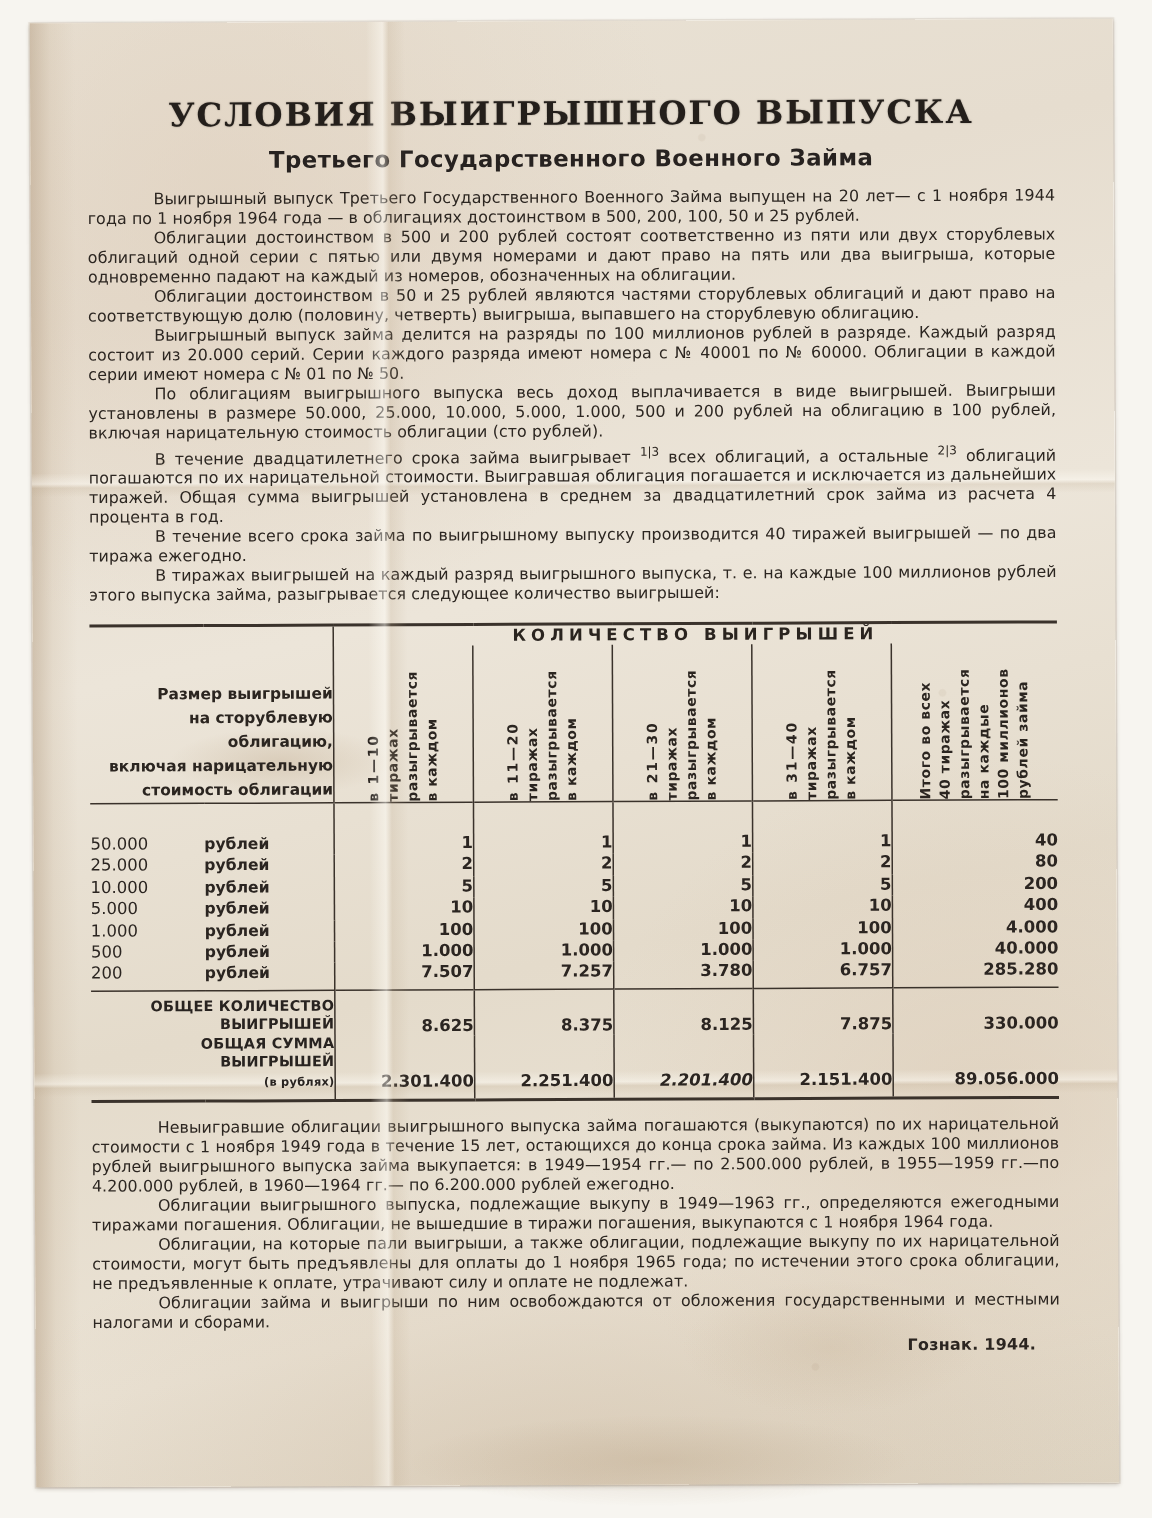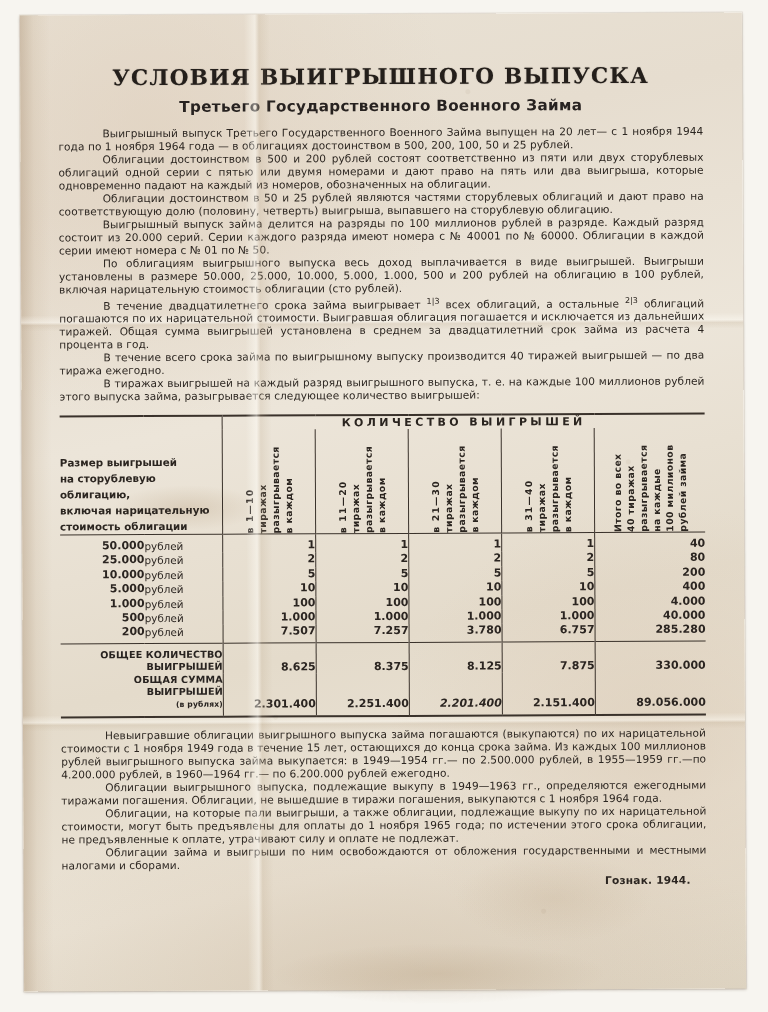--- a/index.html
+++ b/index.html
@@ -78,35 +78,35 @@
   table.tbl td,table.tbl th{padding:0;vertical-align:bottom;}
   .rule-top td{border-top:2.2px solid #3a322b;}
   .rule-thin td{border-top:1.1px solid #3a322b;}
   .vline{border-left:1.1px solid #3a322b;}
 
   .cap-main{
     text-align:center;font-size:11px;font-weight:bold;letter-spacing:3.4px;
     padding:5px 0 5px 0;color:#2a241f;
   }
   .lefthead{
-    font-size:10.3px;line-height:16px;text-align:left;font-weight:bold;
+    font-size:10.3px;line-height:16px;text-align:right;font-weight:bold;
     padding:6px 6px 8px 6px;color:#2b2520;
   }
   .vhead{
     height:104px;width:92px;padding:0 0 5px 0;
   }
   .vhead .rot{
     writing-mode:vertical-rl;transform:rotate(180deg);
     font-size:9.3px;font-weight:bold;line-height:13px;letter-spacing:.4px;
     height:100px;margin:0 auto;text-align:left;white-space:nowrap;color:#2b2520;
   }
   .vhead.last{width:110px;}
 
-  .amt{text-align:right;font-size:11px;font-weight:bold;line-height:14.4px;padding-right:7px;white-space:nowrap;}
-  .cur{text-align:left;font-size:10.4px;font-weight:normal;line-height:14.4px;white-space:nowrap;}
+  .amt{text-align:left;font-size:11px;font-weight:normal;line-height:14.4px;padding-right:7px;white-space:nowrap;}
+  .cur{text-align:left;font-size:10.4px;font-weight:bold;line-height:14.4px;white-space:nowrap;}
   .num{text-align:right;font-size:11px;font-weight:bold;line-height:14.4px;padding-right:7px;white-space:nowrap;}
 
   .sumlabel{
     text-align:right;font-size:9.6px;font-weight:bold;letter-spacing:.15px;
     line-height:12.4px;padding:4px 7px 4px 0;color:#282320;
   }
   .sumlabel .sub{font-size:7.6px;font-weight:bold;}
   .sumnum{
     text-align:right;font-size:11px;font-weight:bold;padding-right:7px;white-space:nowrap;
   }
@@ -197,21 +197,21 @@
             </td>
           </tr>
 
           <tr class="rule-thin">
             <td class="amt" style="padding-top:4px;">50.000</td>
             <td class="cur" style="padding-top:4px;">рублей</td>
             <td class="num vline" style="padding-top:4px;">1</td>
             <td class="num vline" style="padding-top:4px;">1</td>
             <td class="num vline" style="padding-top:4px;">1</td>
             <td class="num vline" style="padding-top:4px;">1</td>
-            <td class="num vline" style="padding-top:4px;margin-top:44px;">40</td>
+            <td class="num vline" style="padding-top:20px;margin-top:44px;">40</td>
           </tr>
 
           <tr>
             <td class="amt">25.000</td>
             <td class="cur">рублей</td>
             <td class="num vline">2</td>
             <td class="num vline">2</td>
             <td class="num vline">2</td>
             <td class="num vline">2</td>
             <td class="num vline">80</td>

